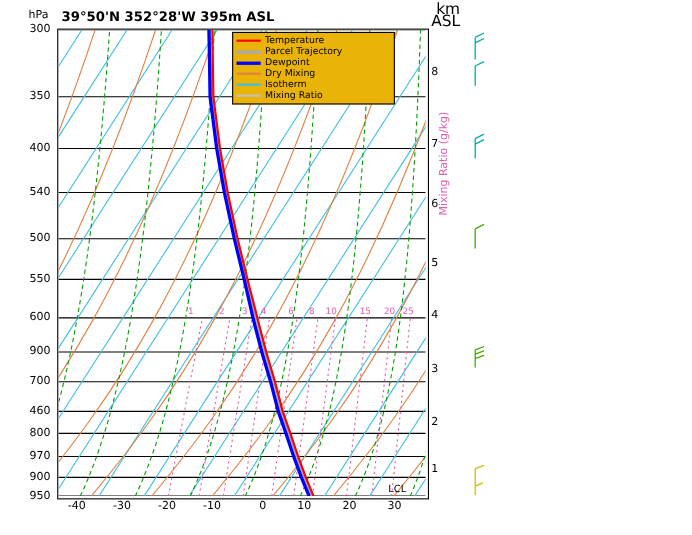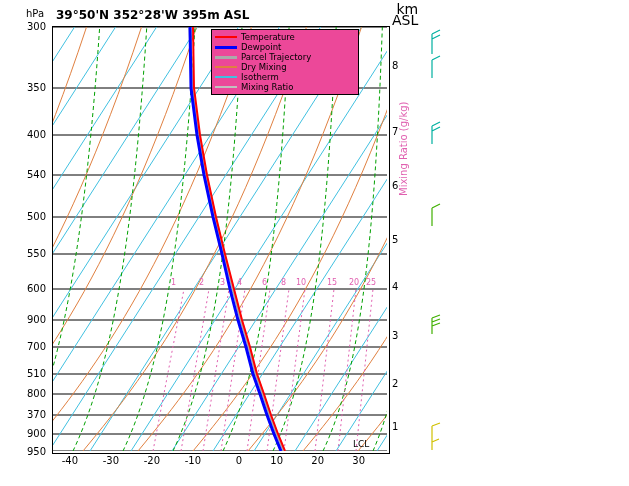--- a/index.html
+++ b/index.html
@@ -10,21 +10,21 @@
   #plotarea{left:52px;top:26px;width:336px;height:426px;border:1px solid #000;background:#fff;overflow:hidden;}
   #plotsvg{position:absolute;left:0;top:0;}
   .hpa{left:26px;top:8px;font-size:10px;color:#000;}
   .kmlab{left:392px;top:4px;font-size:14px;color:#000;line-height:11px;text-align:right;}
   .title{left:56px;top:8px;font-size:12px;color:#000;font-weight:bold;}
   .ytick{position:absolute;right:0;font-size:10px;color:#000;text-align:right;width:46px;}
   .xtick{position:absolute;font-size:10px;color:#000;text-align:right;width:34px;}
   .xaxis-title{left:120px;top:468px;font-size:11px;color:#000;}
   .kmtick{position:absolute;left:392px;font-size:10px;color:#000;}
   .mixlab{position:absolute;left:398px;top:196px;font-size:10px;color:#e060b0;transform:rotate(-90deg);transform-origin:left top;white-space:nowrap;}
-  .legendbox{left:212px;top:30px;width:140px;background:#ec4899;border:1px solid #000;padding:2px 3px;font-size:8.5px;color:#000;}
+  .legendbox{left:212px;top:30px;width:140px;background:#eab308;border:1px solid #000;padding:2px 3px;font-size:8.5px;color:#000;}
   .legrow{display:flex;align-items:center;height:10px;}
   .legline{width:22px;height:0;border-top-width:2px;border-top-style:solid;margin-right:4px;}
   
   #right{left:420px;top:0;width:209px;height:486px;}
   .wind-barbs{left:424px;top:26px;width:24px;height:426px;}
 </style>
 </head>
 <body>
 
 <div class="abs" id="sounding">
@@ -38,23 +38,23 @@
 
   <div class="ytick" style="left:0;top:21px">300</div>
   <div class="ytick" style="left:0;top:82px">350</div>
   <div class="ytick" style="left:0;top:129px">400</div>
   <div class="ytick" style="left:0;top:169px">540</div>
   <div class="ytick" style="left:0;top:211px">500</div>
   <div class="ytick" style="left:0;top:248px">550</div>
   <div class="ytick" style="left:0;top:283px">600</div>
   <div class="ytick" style="left:0;top:314px">900</div>
   <div class="ytick" style="left:0;top:341px">700</div>
-  <div class="ytick" style="left:0;top:368px">510</div>
+  <div class="ytick" style="left:0;top:368px">460</div>
   <div class="ytick" style="left:0;top:388px">800</div>
-  <div class="ytick" style="left:0;top:409px">370</div>
+  <div class="ytick" style="left:0;top:409px">970</div>
   <div class="ytick" style="left:0;top:428px">900</div>
   <div class="ytick" style="left:0;top:446px">950</div>
 
   <div class="kmtick" style="top:60px">8</div>
   <div class="kmtick" style="top:126px">7</div>
   <div class="kmtick" style="top:180px">6</div>
   <div class="kmtick" style="top:234px">5</div>
   <div class="kmtick" style="top:281px">4</div>
   <div class="kmtick" style="top:330px">3</div>
   <div class="kmtick" style="top:378px">2</div>
@@ -168,26 +168,26 @@
 
       <text x="300" y="420" font-size="9" fill="#000" font-family="DejaVu Sans">LCL</text>
     </svg>
 
     <div class="abs legendbox" style="left:158px;top:2px;">
       <div class="legrow">
           <span class="legline" style="border-top-color:#ff0000"></span>
           <span>Temperature</span>
         </div>
       <div class="legrow">
+          <span class="legline" style="border-top-color:#aaaaaa;border-top-width:3px"></span>
+          <span>Parcel Trajectory</span>
+        </div>
+      <div class="legrow">
           <span class="legline" style="border-top-color:#0000ff;border-top-width:3px"></span>
           <span>Dewpoint</span>
-        </div>
-      <div class="legrow">
-          <span class="legline" style="border-top-color:#aaaaaa;border-top-width:3px"></span>
-          <span>Parcel Trajectory</span>
         </div>
       <div class="legrow">
           <span class="legline" style="border-top-color:#e08040"></span>
           <span>Dry Mixing</span>
         </div>
       <div class="legrow">
           <span class="legline" style="border-top-color:#40c0e0"></span>
           <span>Isotherm</span>
         </div>
       <div class="legrow">

